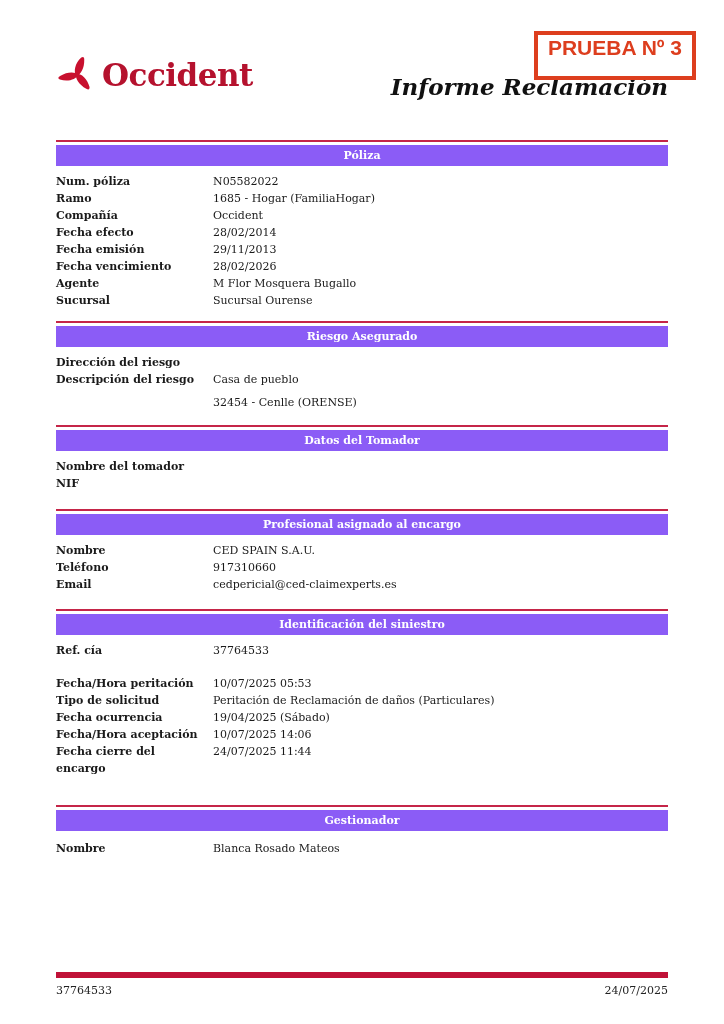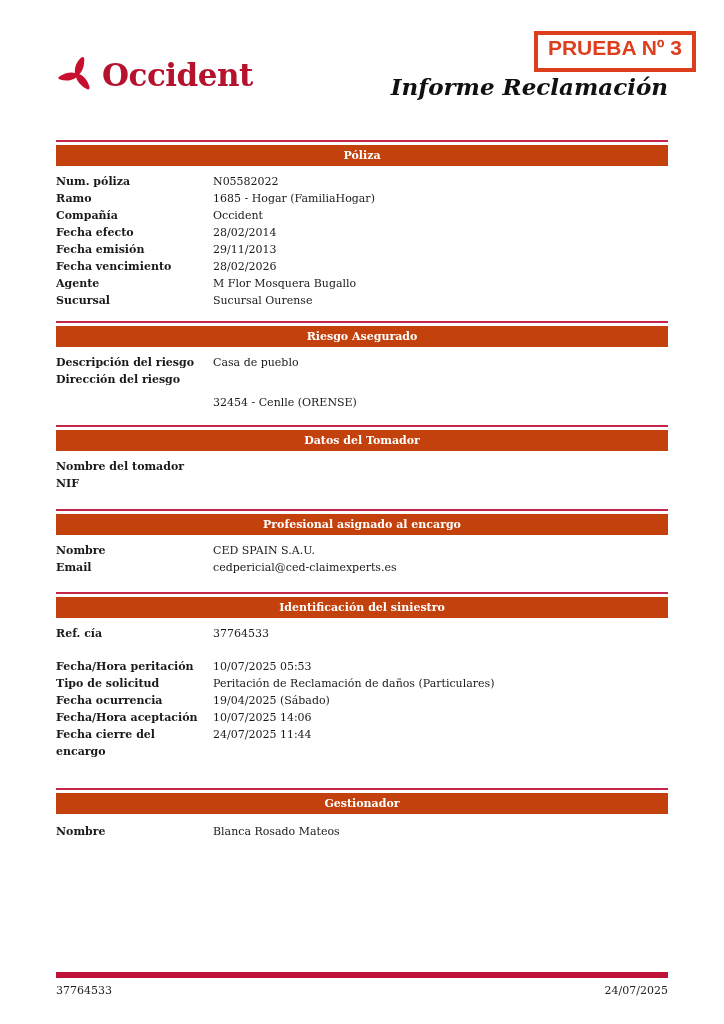--- a/index.html
+++ b/index.html
@@ -25,29 +25,29 @@
     font-size:23px; font-weight:bold; font-style:italic; color:#111;
     white-space:nowrap; z-index:1;
   }
   .badge {
     position:absolute; right:28px; top:31px; z-index:2;
     background:#ffffff;
     border:4px solid #dd3e1e;
     color:#dd3e1e;
     font-family:"Liberation Sans","DejaVu Sans",sans-serif;
     font-size:21px; font-weight:bold;
-    padding:1px 10px 8px 10px;
+    padding:1px 10px 16px 10px;
     white-space:nowrap;
   }
 
   
   .content { padding:0 56px; }
   .section-rule { height:2px; background:#c01238; opacity:.92; }
   .section-bar {
-    margin-top:3px; height:21px; background:#c2410c;
+    margin-top:3px; height:21px; background:#8b5cf6;
     color:#ffffff; font-size:11px; font-weight:bold;
     display:flex; align-items:center; justify-content:center;
   }
   .rows { margin-top:7px; }
   .row { display:flex; line-height:17px; font-size:11px; }
   .row .label { width:157px; flex:0 0 157px; font-weight:bold; padding-right:8px; box-sizing:border-box; }
   .row .value { flex:1; }
   .spacer-6  { height:6px; }
   .spacer-9  { height:9px; }
   .spacer-16 { height:16px; }
@@ -126,27 +126,27 @@
           <span class="value">Sucursal Ourense</span>
         </div>
     </div>
   </div>
 
   <div class="section mt-12">
     <div class="section-rule"></div>
     <div class="section-bar">Riesgo Asegurado</div>
     <div class="rows">
       <div class="row">
+          <span class="label">Dirección del riesgo</span>
+          <span class="value"></span>
+        </div>
+      <div class="row">
           <span class="label">Descripción del riesgo</span>
           <span class="value">Casa de pueblo</span>
         </div>
-      <div class="row">
-          <span class="label">Dirección del riesgo</span>
-          <span class="value"></span>
-        </div>
       <div class="spacer-6"></div>
       <div class="row">
           <span class="label"></span>
           <span class="value">32454 - Cenlle (ORENSE)</span>
         </div>
     </div>
   </div>
 
   <div class="section mt-14">
     <div class="section-rule"></div>
@@ -163,20 +163,24 @@
     </div>
   </div>
 
   <div class="section mt-17">
     <div class="section-rule"></div>
     <div class="section-bar">Profesional asignado al encargo</div>
     <div class="rows">
       <div class="row">
           <span class="label">Nombre</span>
           <span class="value">CED SPAIN S.A.U.</span>
+        </div>
+      <div class="row">
+          <span class="label">Teléfono</span>
+          <span class="value">917310660</span>
         </div>
       <div class="row">
           <span class="label">Email</span>
           <span class="value">cedpericial@ced-claimexperts.es</span>
         </div>
     </div>
   </div>
 
   <div class="section mt-16">
     <div class="section-rule"></div>

